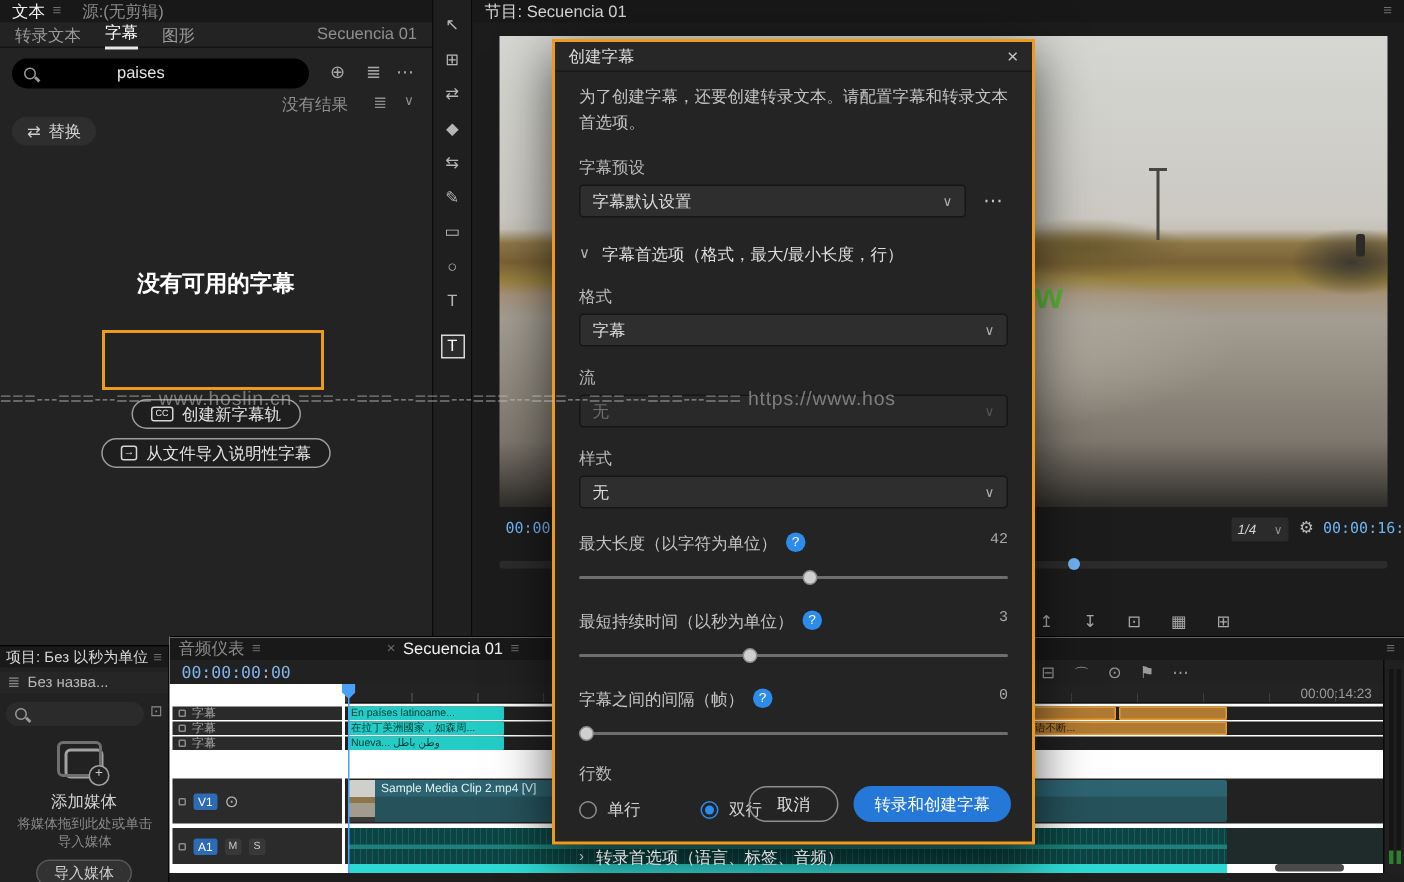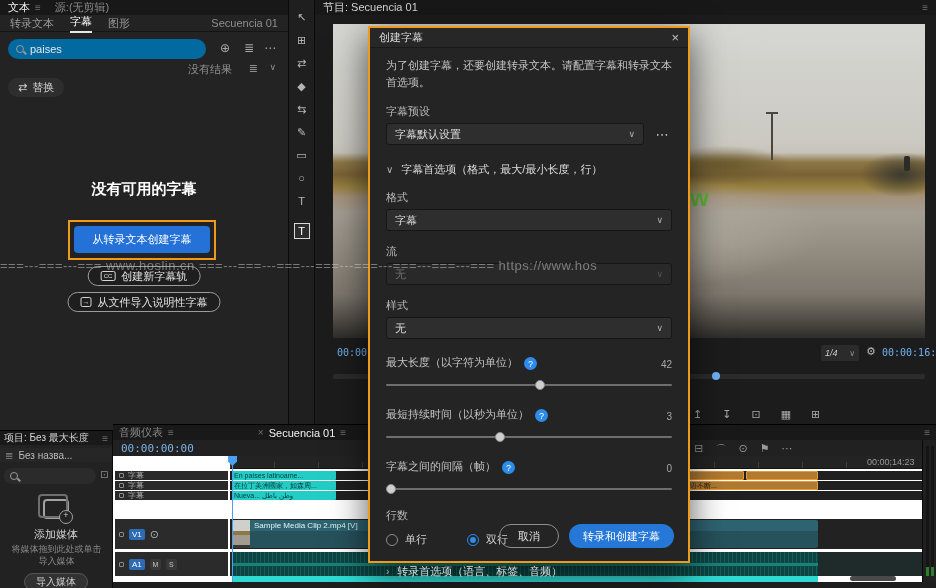--- a/index.html
+++ b/index.html
@@ -15,21 +15,21 @@
   
   .text-panel { left:0; top:0; width:289px; height:430px; background:#232323; border-right:1px solid #0a0a0a; }
   .tp-tabs { position:absolute; left:0; top:0; width:100%; height:15px; background:#181818; display:flex; align-items:center; gap:14px; padding:0 8px; }
   .tab-active { color:#f0f0f0; }
   .tab-dim { color:#8a8a8a; }
   .mini-menu { color:#6f6f6f; font-size:10px; }
   .tp-subtabs { position:absolute; left:0; top:15px; width:100%; height:17px; display:flex; align-items:center; gap:16px; padding:0 10px; background:#232323; border-bottom:1px solid #141414; }
   .subtab { color:#9a9a9a; }
   .subtab.on { color:#ffffff; border-bottom:2px solid #e8e8e8; padding-bottom:2px; }
   .tp-seq { margin-left:auto; color:#8f8f8f; }
-  .tp-search { position:absolute; left:8px; top:39px; width:198px; height:20px; background:#0369a1; border-radius:10px; display:flex; align-items:center; padding:0 8px; gap:6px; }
+  .tp-search { position:absolute; left:8px; top:39px; width:198px; height:20px; background:#000000; border-radius:10px; display:flex; align-items:center; padding:0 8px; gap:6px;justify-content:space-between; }
   .mag { width:8px; height:8px; border:1.5px solid #9a9a9a; border-radius:50%; position:relative; flex:0 0 auto; }
   .mag::after { content:""; position:absolute; width:4px; height:1.5px; background:#9a9a9a; transform:rotate(45deg); right:-4px; bottom:-1px; }
   .tp-search input { background:transparent; border:none; outline:none; color:#e6e6e6; font:inherit; width:120px; }
   .tp-srch-ic { position:absolute; top:41px; color:#a8a8a8; font-size:12px; }
   .tp-results { position:absolute; top:62px; right:56px; color:#8f8f8f; }
   .tp-filter { position:absolute; top:62px; right:30px; color:#8f8f8f; }
   .tp-chev { position:absolute; top:62px; right:12px; color:#8f8f8f; font-size:9px; }
   .tp-replace { position:absolute; left:8px; top:78px; height:19px; border-radius:10px; background:#2e2e2e; display:inline-flex; align-items:center; gap:5px; padding:0 10px; color:#cfcfcf; }
   .tp-empty-title { position:absolute; left:0; top:180px; width:100%; text-align:center; font-size:15px; font-weight:bold; color:#ffffff; }
   .hl-box { position:absolute; left:68px; top:220px; width:148px; height:40px; border:2px solid #f09a1c; }
@@ -125,21 +125,21 @@
   .dlg-label { margin-top:13px; color:#b8b8b8; }
   .dlg-select { margin-top:4px; height:22px; background:#2e2e2e; border:1px solid #161616; border-radius:3px; display:flex; align-items:center; justify-content:space-between; padding:0 8px; color:#dedede; }
   .dlg-select .chev { color:#b0b0b0; font-size:9px; }
   .dlg-select.disabled { color:#6f6f6f; background:#292929; }
   .dlg-select.disabled .chev { color:#555; }
   .preset-row { display:flex; align-items:center; gap:8px; margin-top:4px; }
   .preset-row .dlg-select { flex:1; margin-top:0; }
   .dlg-more { color:#c2c2c2; font-size:13px; width:20px; text-align:center; }
   .dlg-section { margin-top:17px; display:flex; align-items:center; gap:8px; color:#dedede; }
   .dlg-section .chev { color:#b0b0b0; font-size:10px; }
-  .slider-row { margin-top:16px; display:flex; align-items:flex-end; gap:6px; color:#c4c4c4; }
+  .slider-row { margin-top:16px; display:flex; align-items:flex-start; gap:6px; color:#c4c4c4;font-family:Liberation Mono, monospace; }
   .slider-row .val { margin-left:auto; color:#a8a8a8; font-size:10px; }
   .qicon { width:13px; height:13px; border-radius:50%; background:#2d8ceb; color:#fff; font-size:9px; display:inline-flex; align-items:center; justify-content:center; }
   .slider-track { margin-top:10px; position:relative; height:11px; }
   .slider-track::before { content:""; position:absolute; left:0; right:0; top:4px; height:2px; background:#6e6e6e; border-radius:1px; }
   .slider-handle { position:absolute; top:0; width:10px; height:10px; border-radius:50%; background:#cfcfcf; border:1px solid #8c8c8c; }
   .radio-row { margin-top:9px; display:flex; gap:40px; color:#d0d0d0;text-align:right; }
   .radio { display:flex; align-items:center; gap:7px; }
   .rdot { width:12px; height:12px; border-radius:50%; border:1px solid #8c8c8c; position:relative; }
   .rdot.on { border-color:#2d8ceb; }
   .rdot.on::after { content:""; position:absolute; left:2px; top:2px; width:6px; height:6px; border-radius:50%; background:#2d8ceb; }
@@ -183,21 +183,20 @@
     <span class="tp-chev">∨</span>
 
     <div class="tp-replace">
       <span>⇄</span>
       <span>替换</span>
     </div>
 
     <div class="tp-empty-title">没有可用的字幕</div>
 
     <div class="hl-box"></div>
-    <div class="btn-blue">从转录文本创建字幕</div>
 
     <div class="pill p1">
       <span class="cc-badge">CC</span>
       <span>创建新字幕轨</span>
     </div>
     <div class="pill p2">
       <span class="imp-badge">→</span>
       <span>从文件导入说明性字幕</span>
     </div>
   </section>
@@ -239,21 +238,21 @@
       <span>↥</span>
       <span>↧</span>
       <span>⊡</span>
       <span>▦</span>
       <span>⊞</span>
     </div>
   </section>
 
   <section class="abs project">
     <div class="pj-header">
-      <span>项目: Без 最大长度</span>
+      <span>项目: Без 以秒为单位</span>
       <span class="mini-menu" style="margin-left:auto;">≡</span>
     </div>
     <div class="pj-item">
       <span style="color:#8a8a8a;">≣</span>
       <span>Без назва...</span>
     </div>
     <div class="pj-search">
       <span class="mag"></span>
     </div>
     <span class="pj-search-extra">⊡</span>

